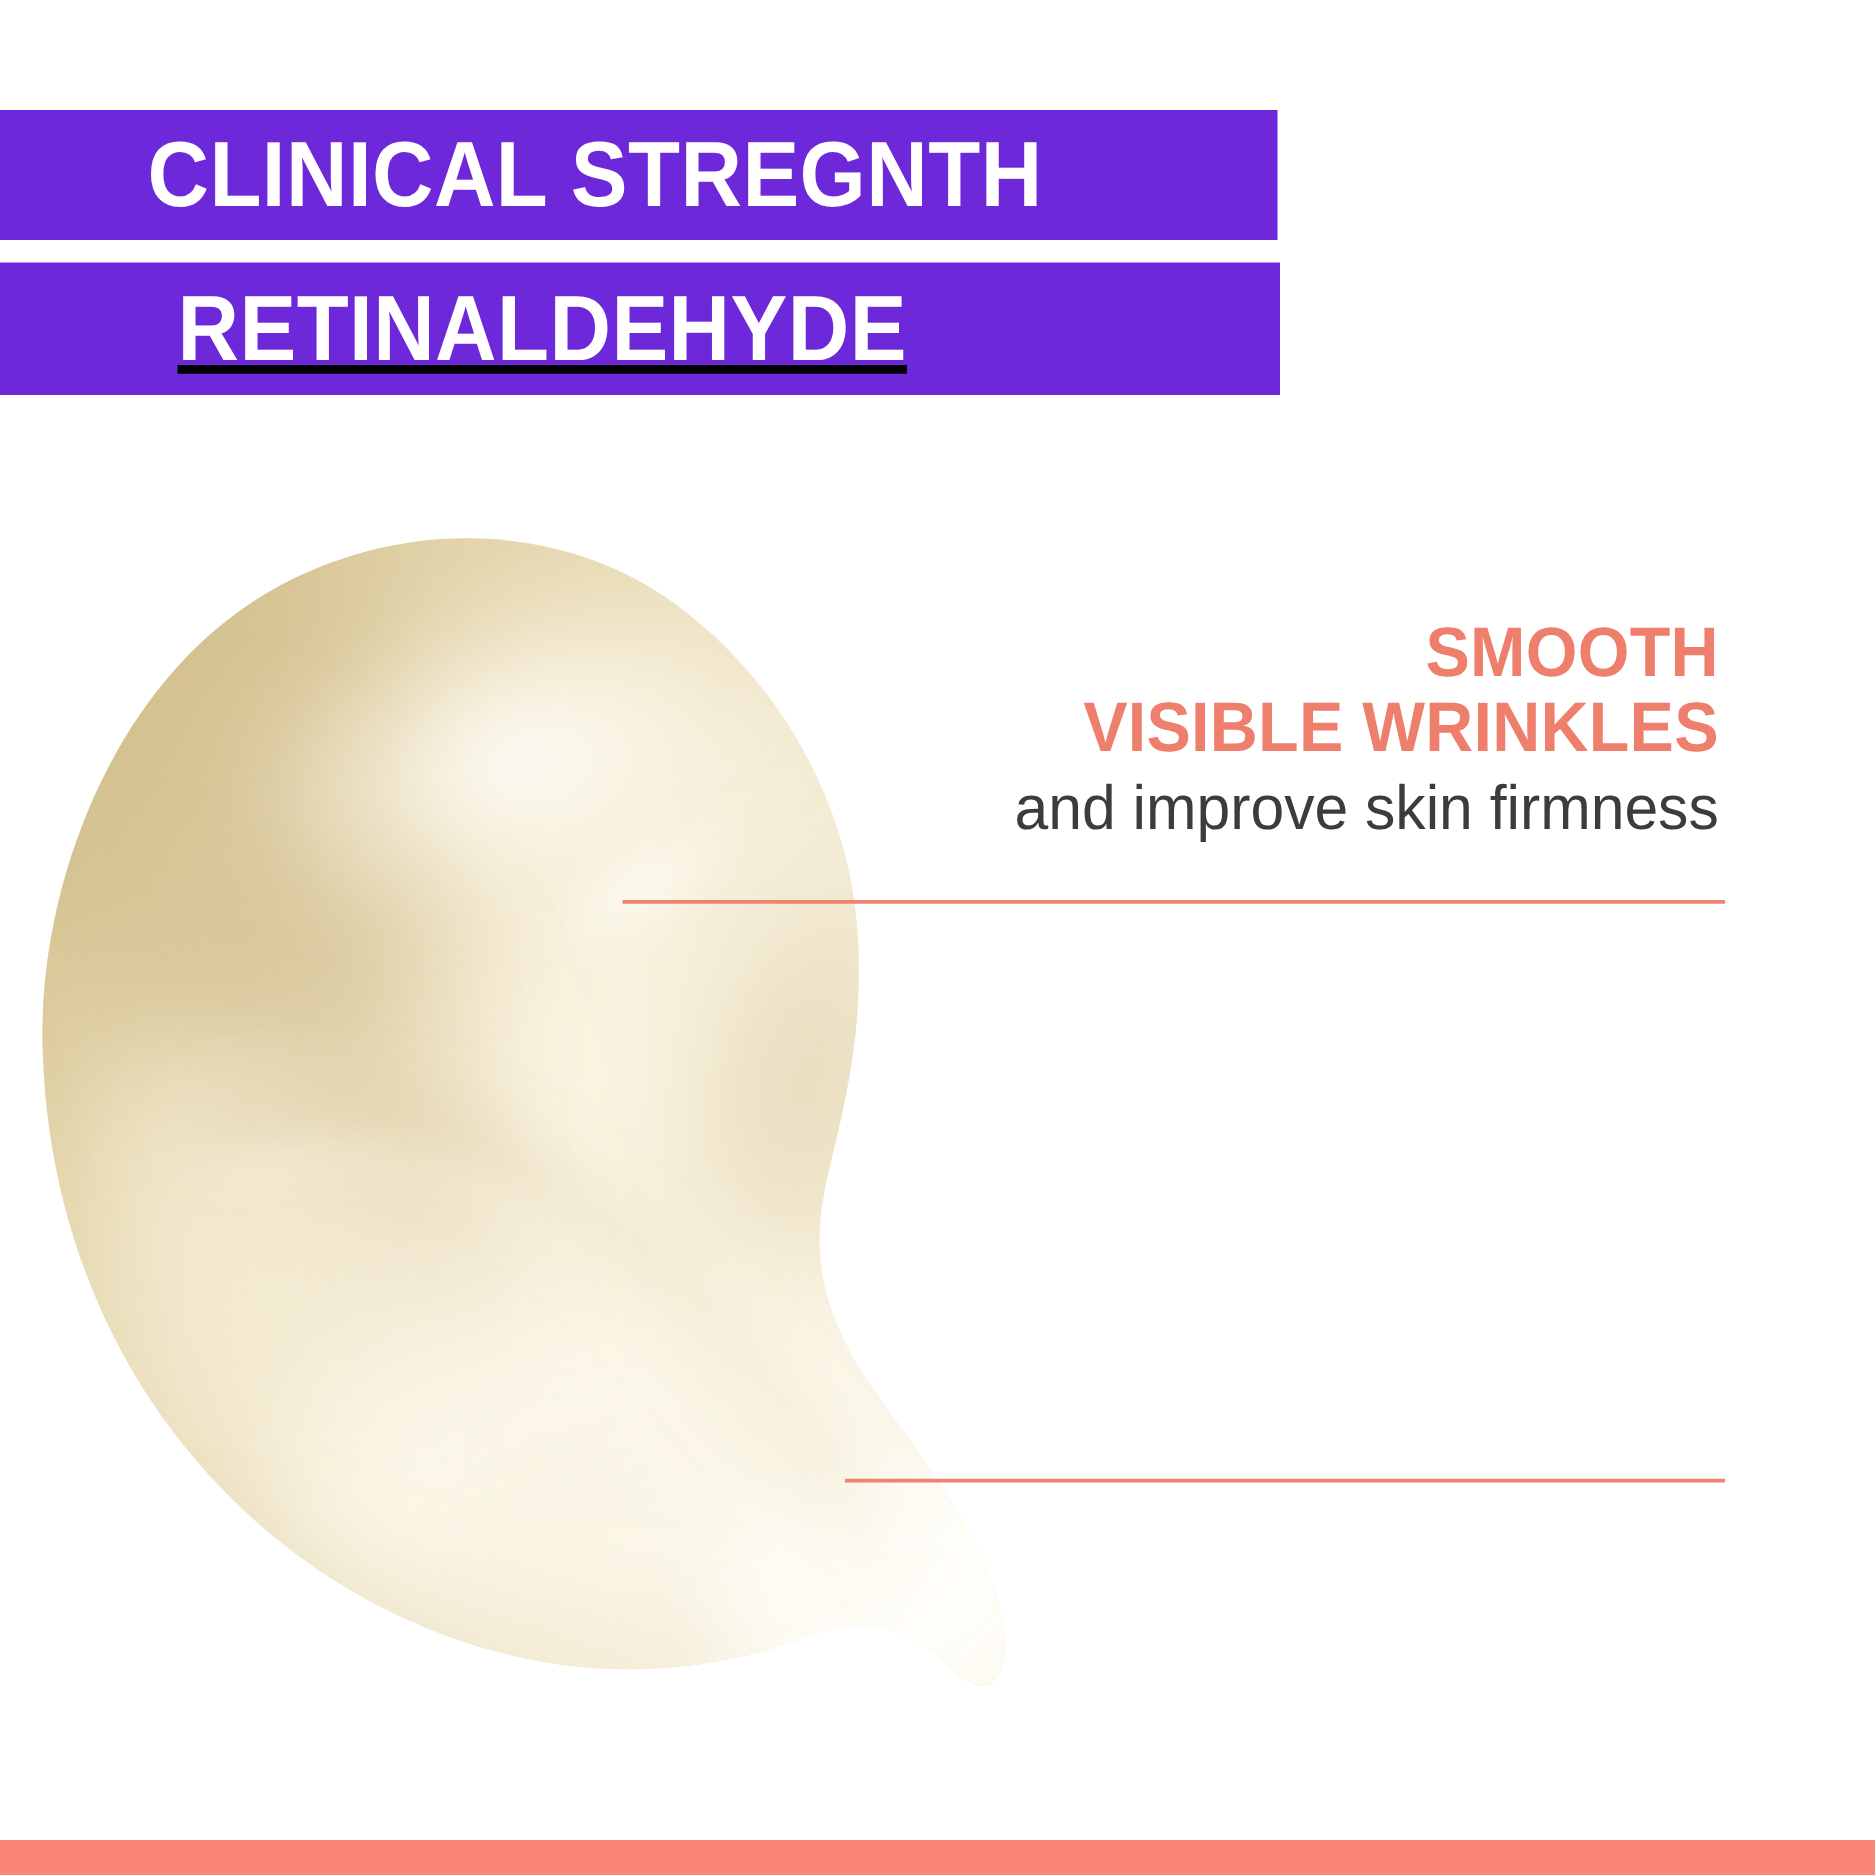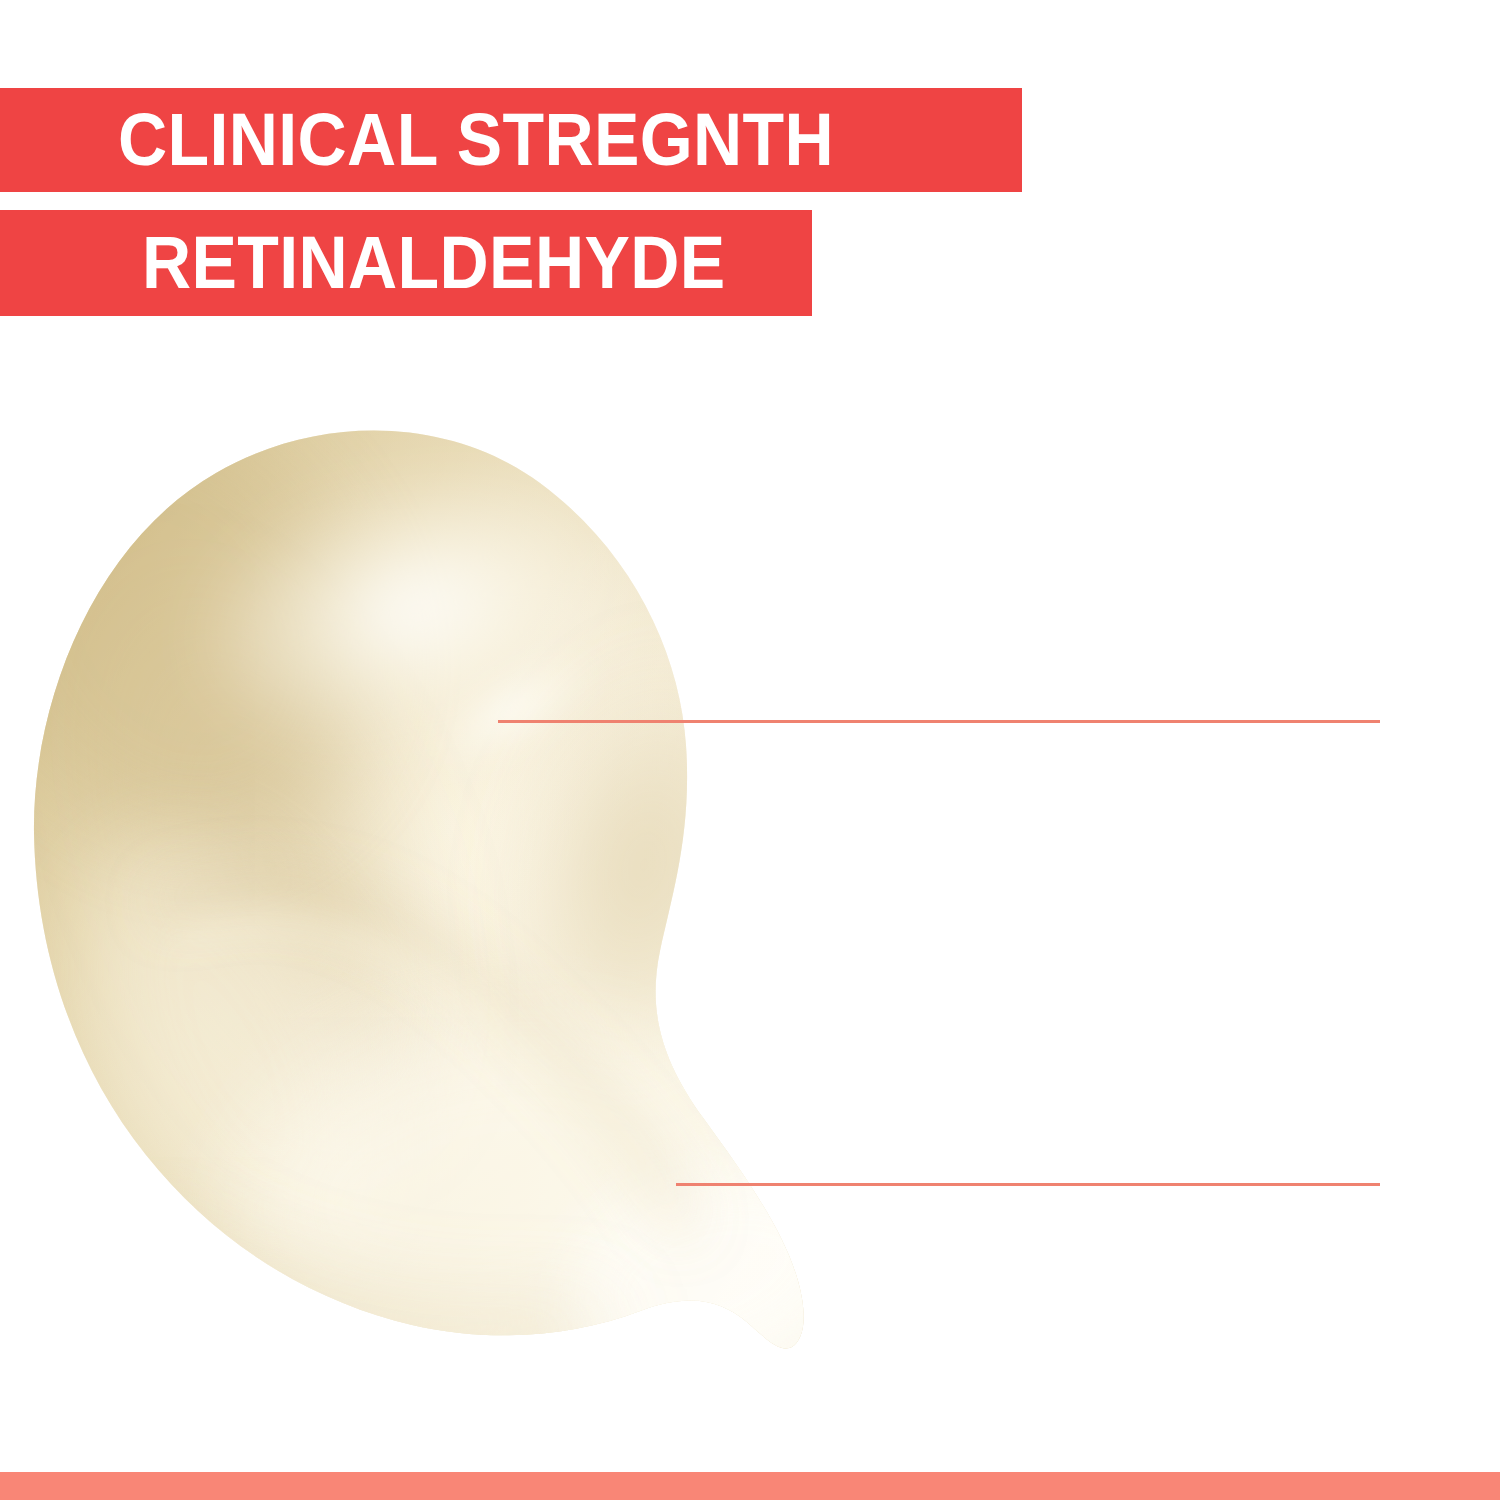--- a/index.html
+++ b/index.html
@@ -15,36 +15,37 @@
     background: #ffffff;
     overflow: hidden;
     font-family: "Liberation Sans", sans-serif;
     -webkit-font-smoothing: antialiased;
   }
 
   
   .banner {
     position: absolute;
     left: 0;
-    background: #ef4444;
+    background: #6d28d9;
     display: flex;
     align-items: center;
     box-sizing: border-box;
   }
   #banner-strength {
     top: 88px;
     width: 1022px;
     height: 104px;
     padding-left: 118px;
   }
   #banner-retinaldehyde {
     top: 210px;
-    width: 812px;
+    width: 1024px;
     height: 106px;
     padding-left: 142px;
+    text-decoration: underline;
   }
   .banner-text {
     color: #ffffff;
     font-family: "Liberation Sans", sans-serif;
     font-weight: 700;
     font-size: 74px;
     line-height: 1;
     letter-spacing: 0.4px;
     transform: scaleX(0.92);
     transform-origin: left center;
@@ -226,19 +227,24 @@
 
         <path d="M 140,512 C 250,470 360,500 470,600 C 560,682 624,760 668,836" stroke="#cdb780" stroke-opacity="0.30" stroke-width="26" fill="none" filter="url(#blurMd)"></path>
 
         <path d="M 160,548 C 268,506 372,540 478,636 C 564,714 626,786 664,856" stroke="#fffbe9" stroke-opacity="0.55" stroke-width="12" fill="none" filter="url(#blurSm)"></path>
 
         <path d="M 110,812 C 230,912 400,952 586,930" stroke="#d4c08b" stroke-opacity="0.28" stroke-width="40" fill="none" filter="url(#blurLg)"></path>
       </g>
     </svg>
   </div>
 
+  <div id="feature-wrinkles" class="feature">
+    <div class="feature-head">SMOOTH</div>
+    <div class="feature-head">VISIBLE WRINKLES</div>
+    <div class="feature-sub">and improve skin firmness</div>
+  </div>
   <div id="divider-wrinkles" class="divider"></div>
 
   <div id="divider-fragrance" class="divider"></div>
 
   <div id="footer-bar"></div>
 
 </div>
 
 </body></html>

